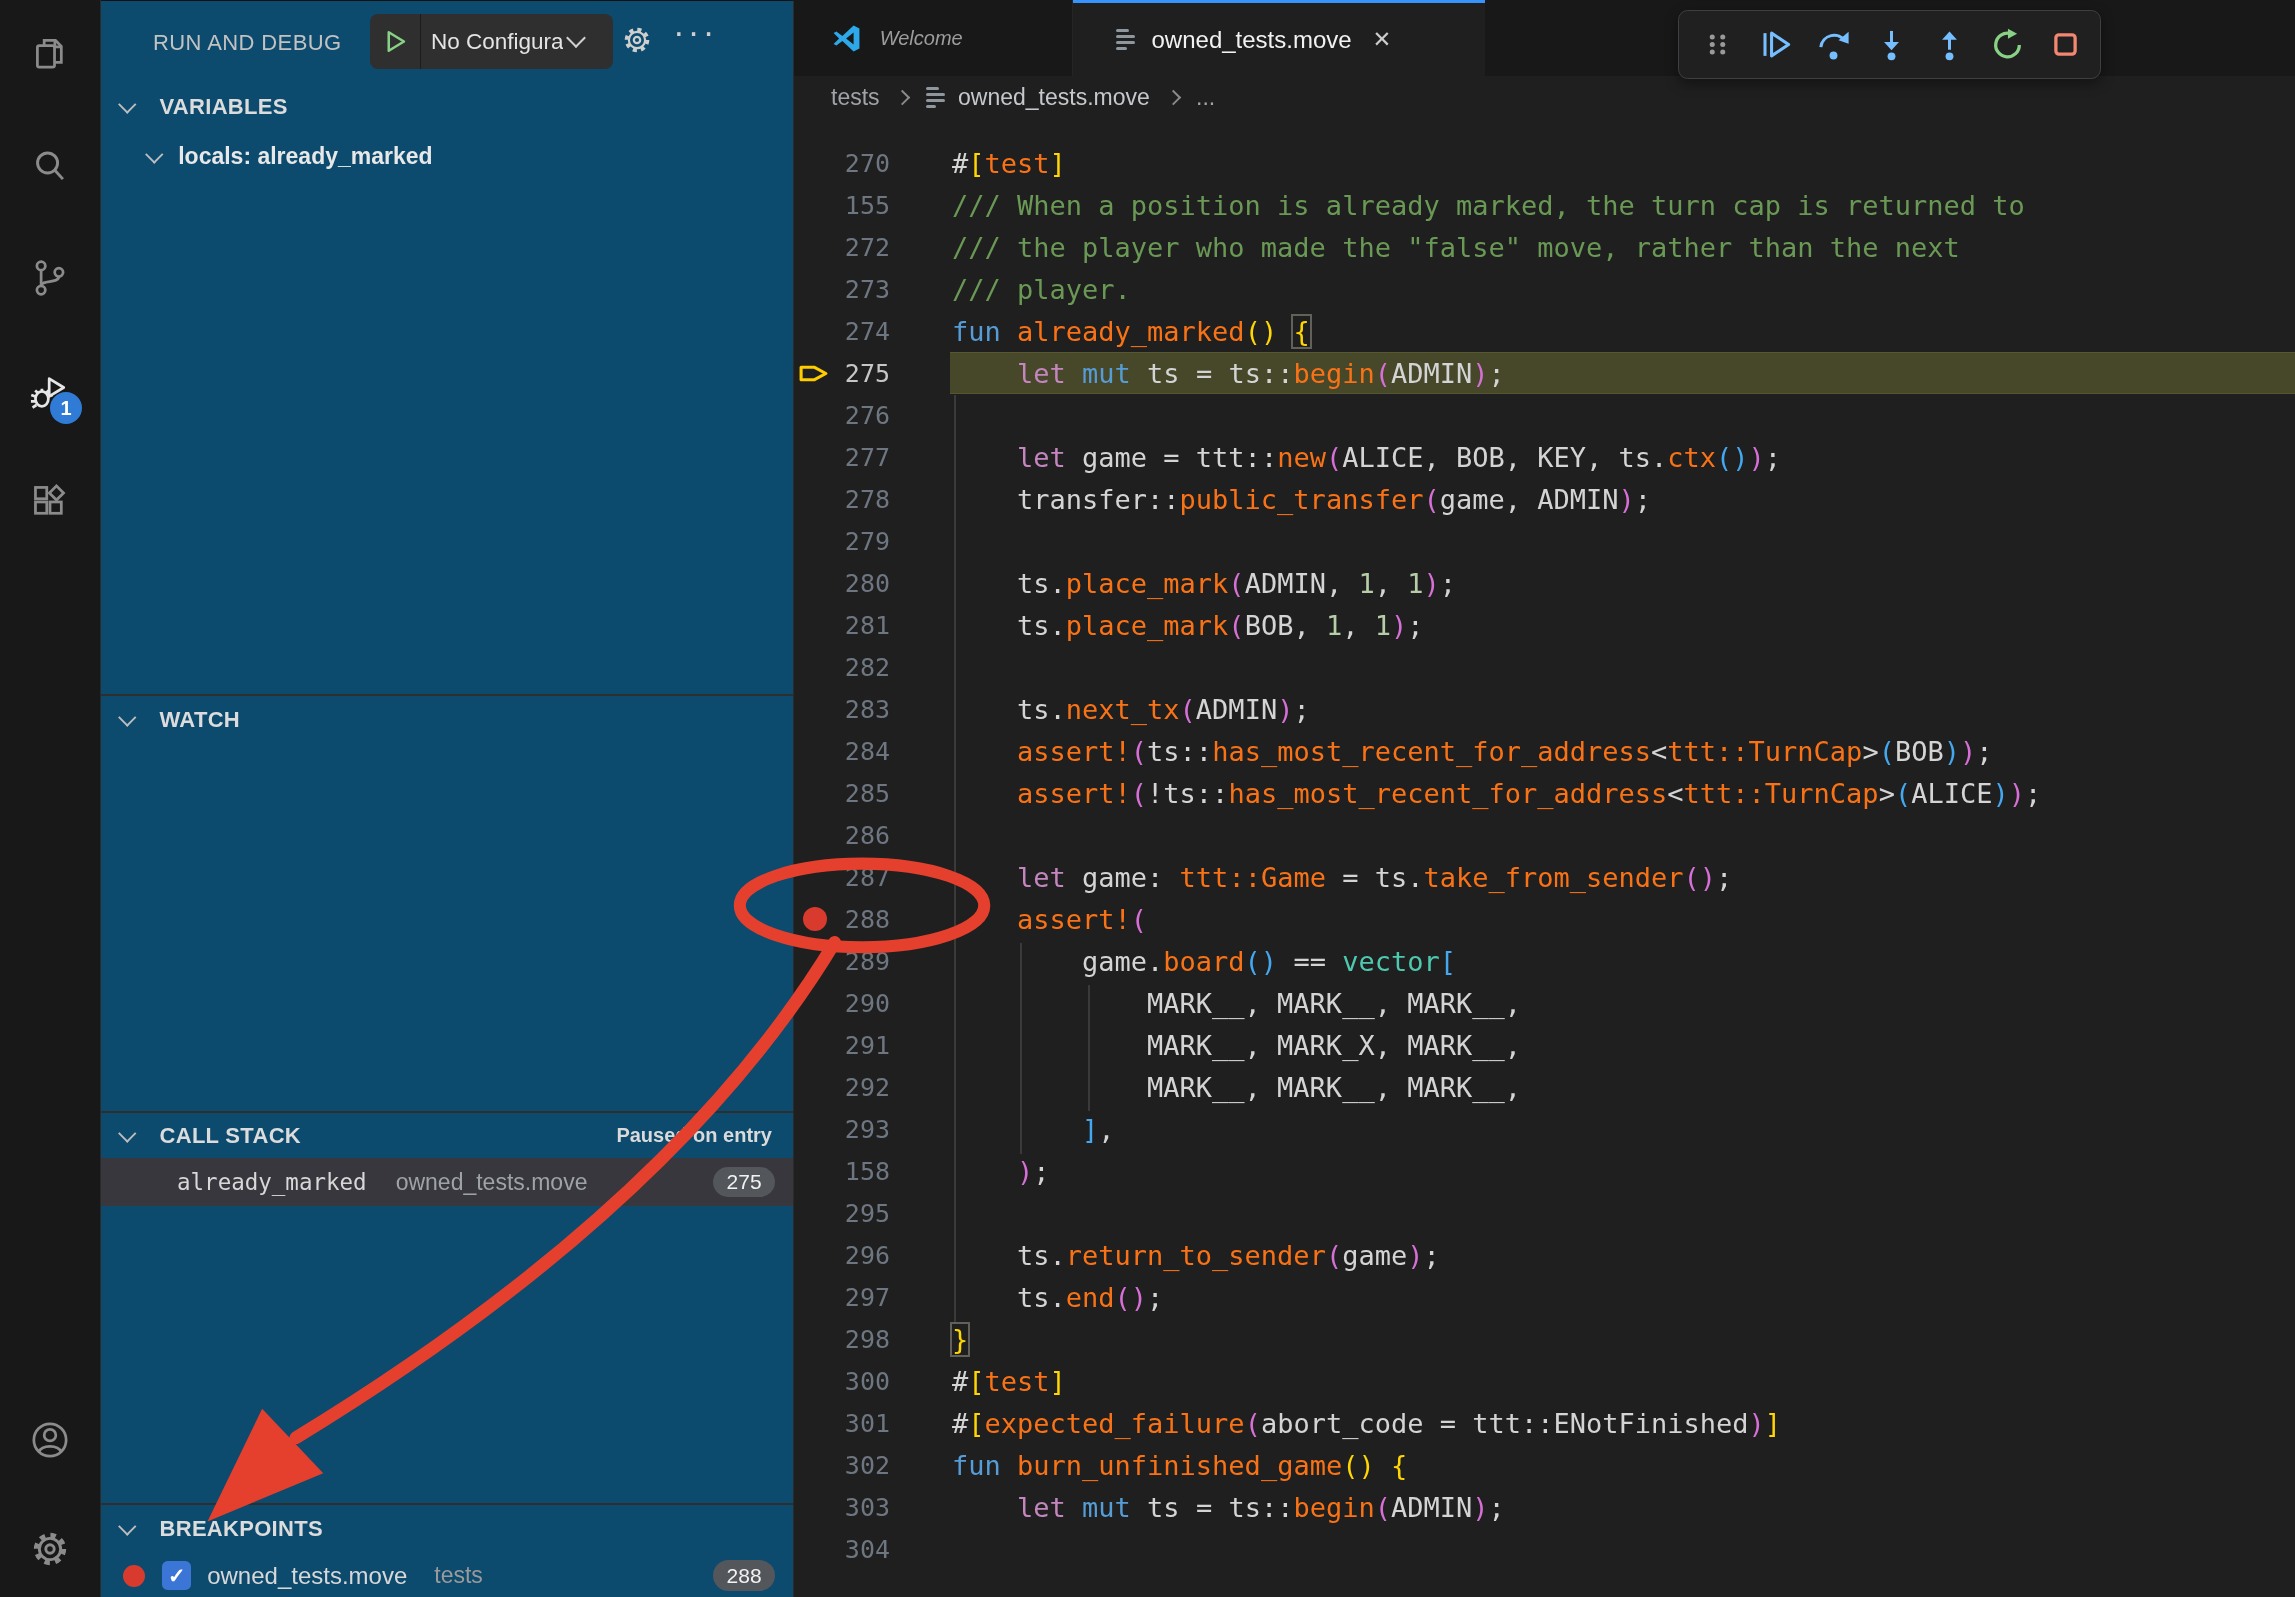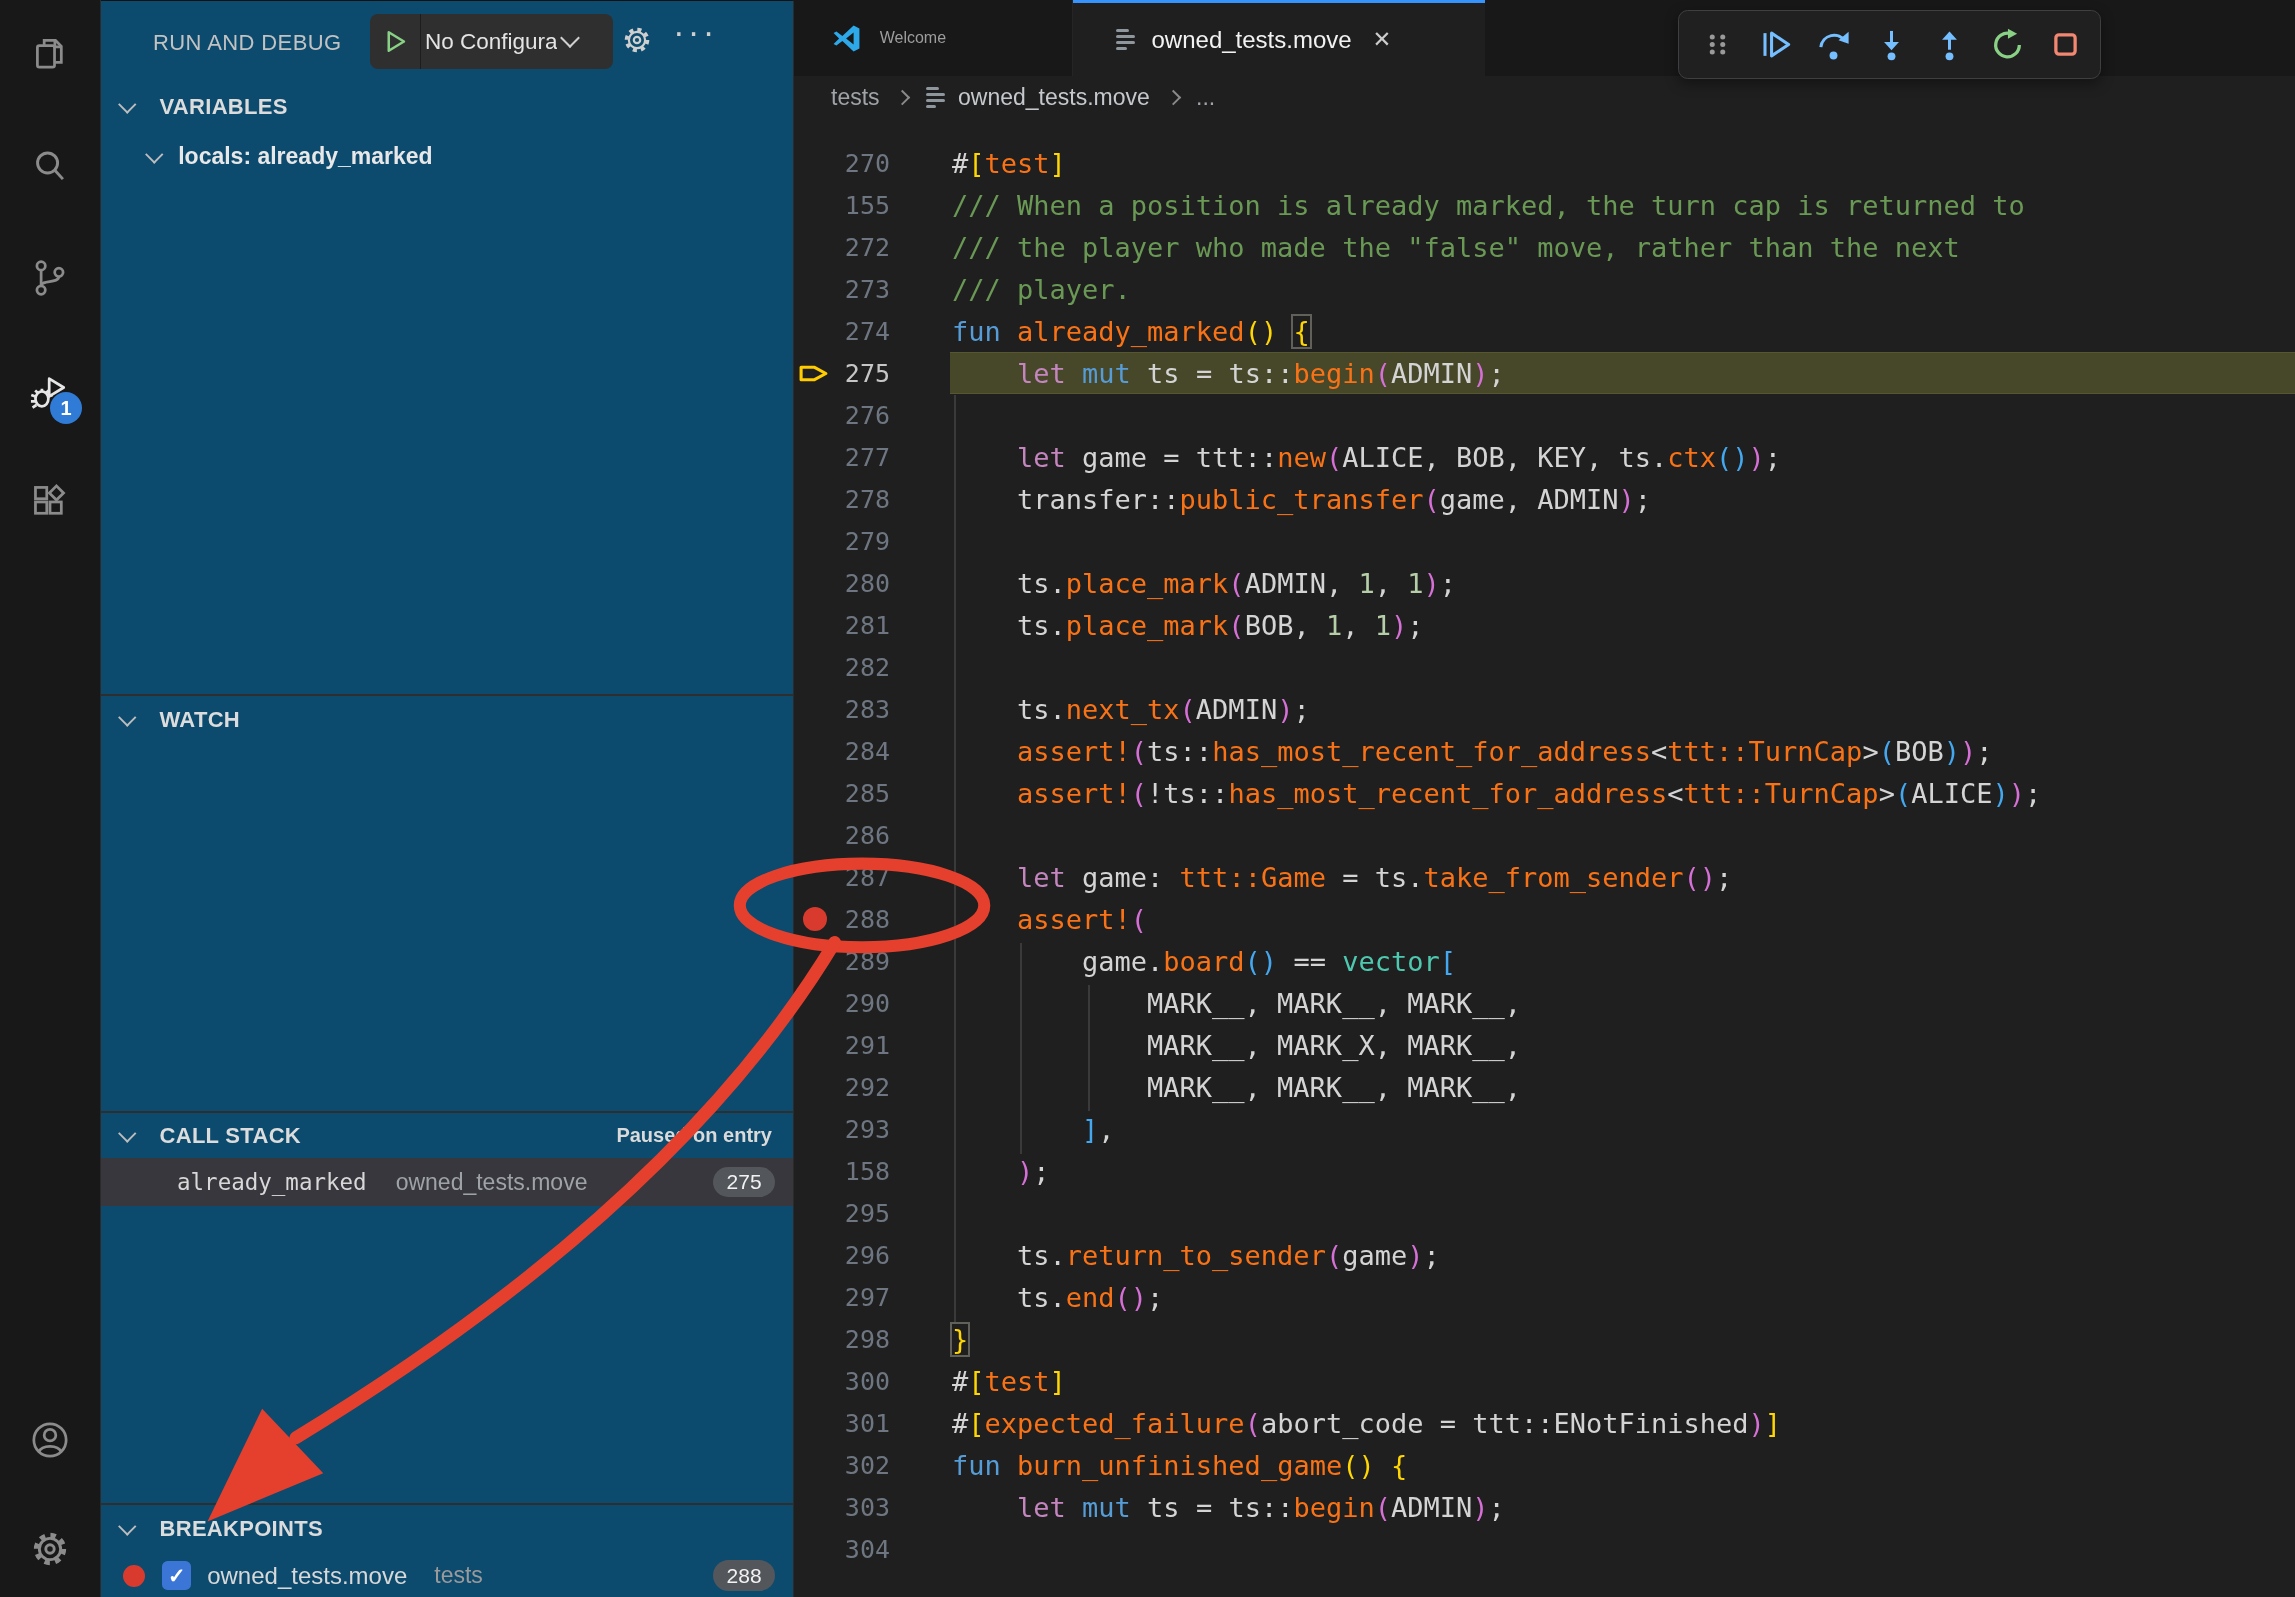--- a/index.html
+++ b/index.html
@@ -15,21 +15,21 @@
     background:#2f7bd6;color:#fff;font-size:20px;font-weight:bold;display:flex;
     align-items:center;justify-content:center;}
   
   .sidebar{position:absolute;left:100px;top:1px;width:693px;height:100%;
     background:#0c4a6e;border-right:0.8px solid #2b2b2b;z-index:4;}
   .sb-title{position:absolute;left:53px;top:29px;font-size:22px;color:#c2c2c2;letter-spacing:0.4px;}
   .cfg-btn{position:absolute;left:270px;top:13px;width:243px;height:55px;background:#2f2f2f;
     border-radius:8px;display:flex;align-items:center;}
   .cfg-play{width:50px;height:55px;display:flex;align-items:center;justify-content:center;
     border-right:0.8px solid #1d1d1d;}
-  .cfg-label{margin-left:4px;font-size:22.5px;color:#e4e4e4;max-width:132px;overflow:hidden;
+  .cfg-label{margin-left:10px;font-size:22.5px;color:#e4e4e4;max-width:132px;overflow:hidden;
     white-space:nowrap;text-align:center;}
   .chev{width:12px;height:12px;border-right:2.4px solid #d0d0d0;border-bottom:2.4px solid #d0d0d0;
     display:inline-block;transform:rotate(45deg);flex:none;}
   .cfg-btn .chev{margin-left:6.4px;margin-top:-6.4px;}
   .sb-gear{position:absolute;left:521px;top:22.5px;width:32px;height:32px;}
   .sb-more{position:absolute;left:573px;top:11.3px;font-size:35px;color:#cfcfcf;letter-spacing:3.2px;}
   .sec-head{position:absolute;left:0;width:100%;height:43px;display:flex;align-items:center;}
   .sec-head .chev{width:10.5px;height:10.5px;border-width:2px;border-color:#bdbdbd;
     margin-left:21px;margin-top:-4.8px;transform:rotate(45deg);}
   .sec-head .lbl{margin-left:26px;font-size:22px;font-weight:bold;color:#dcdcdc;letter-spacing:0.3px;}
@@ -49,21 +49,21 @@
   .bp-row .dot{width:22px;height:22px;border-radius:50%;background:#d83b2d;margin-left:22.5px;flex:none;}
   .bp-check{width:29px;height:29px;border-radius:5.6px;background:#3b76d6;color:#fff;font-size:21px;
     font-weight:bold;display:flex;align-items:center;justify-content:center;margin-left:17.7px;flex:none;}
   .bp-file{margin-left:16px;font-size:24px;color:#d8d8d8;}
   .bp-path{margin-left:27px;font-size:23px;color:#9a9a9a;}
   
   .editor{position:absolute;left:792px;top:0;right:0;bottom:0;background:#1f1f1f;}
   .tabbar{position:absolute;left:0;top:0;right:0;height:76px;background:#181818;display:flex;}
   .tab{height:76px;display:flex;align-items:center;box-sizing:border-box;}
   .tab.welcome{width:281px;background:#181818;border-right:0.8px solid #252525;padding-left:39px;}
-  .tab.welcome .tlabel{margin-left:17.7px;font-size:16px;color:#9d9d9d;}
+  .tab.welcome .tlabel{margin-left:17.7px;font-size:20px;color:#9d9d9d;font-style:italic;}
   .tab.active{width:412px;background:#1f1f1f;border-top:3.2px solid #3794ff;padding-left:43px;}
   .tab.active .tlabel{margin-left:14.5px;font-size:24px;color:#f2f2f2;}
   .tab .close{margin-left:21px;font-size:22.5px;color:#cccccc;}
   .move-icon{width:21px;height:21px;display:flex;flex-direction:column;justify-content:center;gap:3.2px;flex:none;}
   .move-icon i{display:block;height:2.7px;background:#8f979e;border-radius:1.6px;}
   .move-icon i:nth-child(1){width:13px;}
   .move-icon i:nth-child(2){width:19.3px;}
   .move-icon i:nth-child(3){width:19.3px;}
   .move-icon i:nth-child(4){width:10.5px;}
   .breadcrumb{position:absolute;left:0;top:76px;right:0;height:43px;background:#1f1f1f;

